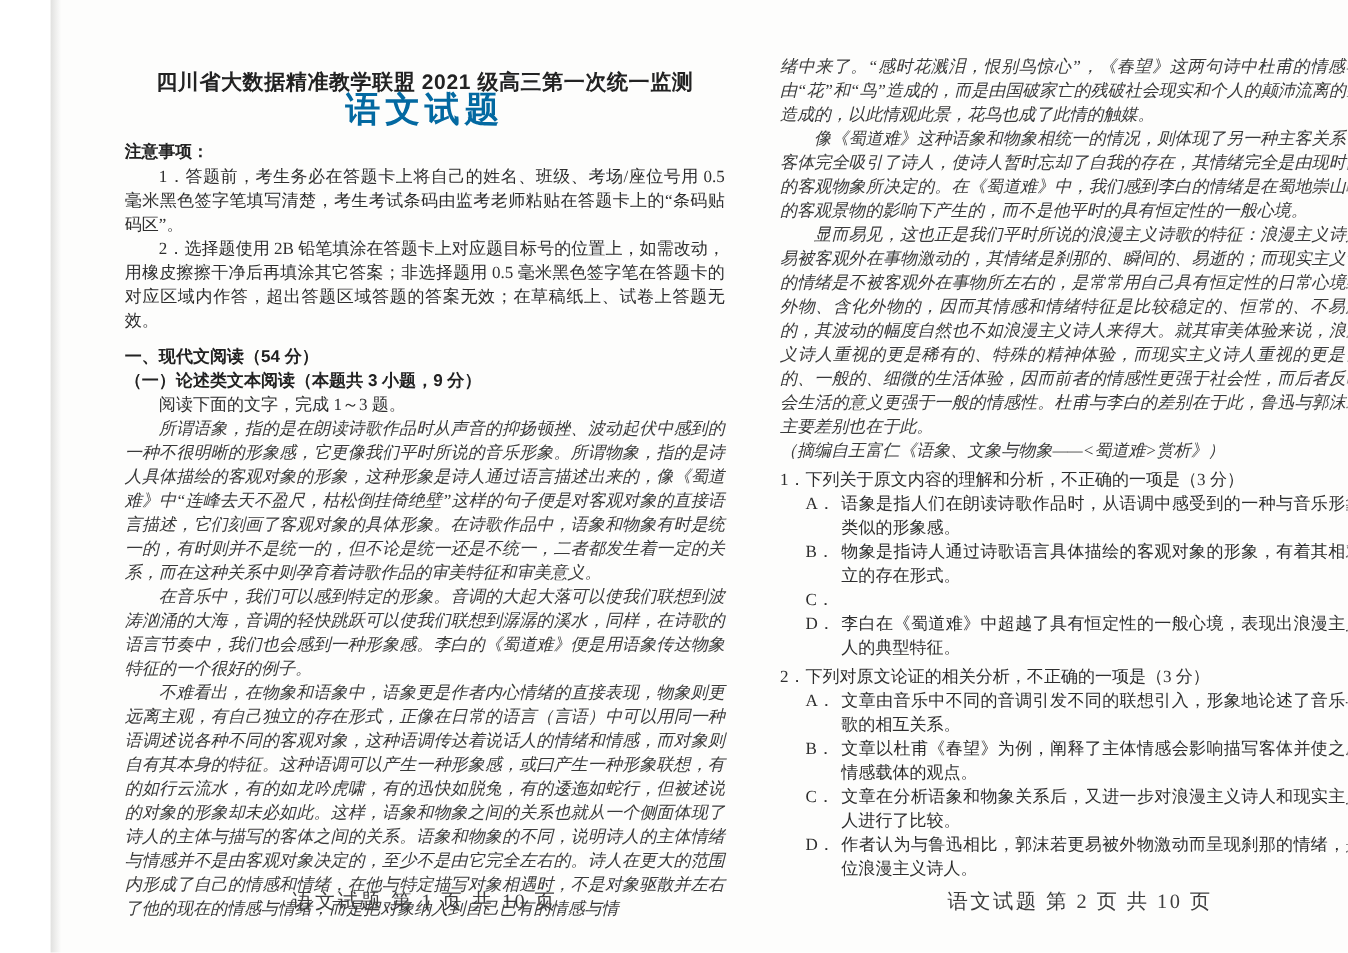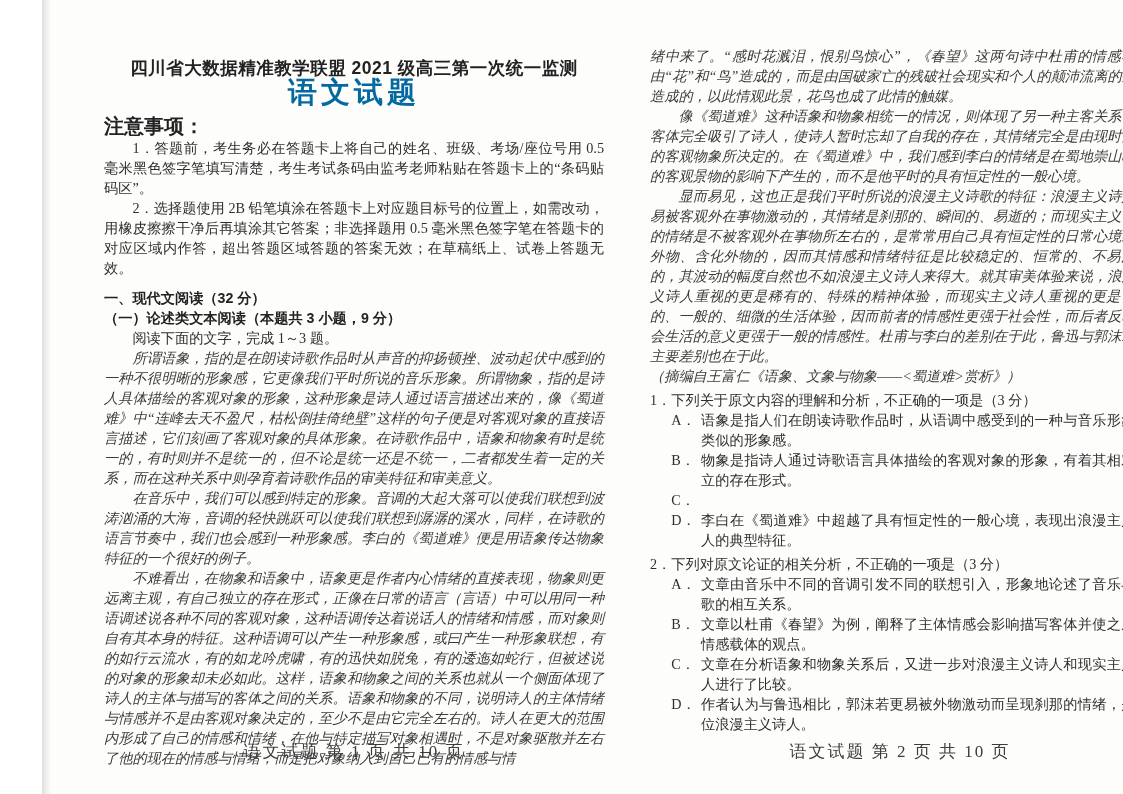--- a/index.html
+++ b/index.html
@@ -48,21 +48,21 @@
     font-weight: bold;
     font-size: 29px;
     text-align: center;
     letter-spacing: 4px;
     margin: 2px 0 14px 0;
     color: #0369a1;
   }
   .notice-heading {
     font-family: "Liberation Sans", "DejaVu Sans", sans-serif;
     font-weight: bold;
-    font-size: 20px;
+    font-size: 14px;
     margin: 2px 0 2px 0;
     color: #222;
   }
   .para {
     margin: 0;
     text-align: justify;
     text-indent: 2em;
   }
   .no-indent { text-indent: 0; }
   .section-heading, .subsection-heading {
@@ -107,21 +107,21 @@
   <div class="pages">
 
     <div class="page page-1">
       <div class="exam-title">四川省大数据精准教学联盟 2021 级高三第一次统一监测</div>
       <div class="exam-subtitle">语文试题</div>
 
       <div class="notice-heading">注意事项：</div>
       <p class="para">1．答题前，考生务必在答题卡上将自己的姓名、班级、考场/座位号用 0.5 毫米黑色签字笔填写清楚，考生考试条码由监考老师粘贴在答题卡上的“条码贴码区”。</p>
       <p class="para">2．选择题使用 2B 铅笔填涂在答题卡上对应题目标号的位置上，如需改动，用橡皮擦擦干净后再填涂其它答案；非选择题用 0.5 毫米黑色签字笔在答题卡的对应区域内作答，超出答题区域答题的答案无效；在草稿纸上、试卷上答题无效。</p>
 
-      <div class="section-heading">一、现代文阅读（32 分）</div>
+      <div class="section-heading">一、现代文阅读（54 分）</div>
       <div class="subsection-heading">（一）论述类文本阅读（本题共 3 小题，9 分）</div>
       <p class="para">阅读下面的文字，完成 1～3 题。</p>
 
       <p class="para passage">所谓语象，指的是在朗读诗歌作品时从声音的抑扬顿挫、波动起伏中感到的一种不很明晰的形象感，它更像我们平时所说的音乐形象。所谓物象，指的是诗人具体描绘的客观对象的形象，这种形象是诗人通过语言描述出来的，像《蜀道难》中“连峰去天不盈尺，枯松倒挂倚绝壁”这样的句子便是对客观对象的直接语言描述，它们刻画了客观对象的具体形象。在诗歌作品中，语象和物象有时是统一的，有时则并不是统一的，但不论是统一还是不统一，二者都发生着一定的关系，而在这种关系中则孕育着诗歌作品的审美特征和审美意义。</p>
       <p class="para passage">在音乐中，我们可以感到特定的形象。音调的大起大落可以使我们联想到波涛汹涌的大海，音调的轻快跳跃可以使我们联想到潺潺的溪水，同样，在诗歌的语言节奏中，我们也会感到一种形象感。李白的《蜀道难》便是用语象传达物象特征的一个很好的例子。</p>
       <p class="para passage">不难看出，在物象和语象中，语象更是作者内心情绪的直接表现，物象则更远离主观，有自己独立的存在形式，正像在日常的语言（言语）中可以用同一种语调述说各种不同的客观对象，这种语调传达着说话人的情绪和情感，而对象则自有其本身的特征。这种语调可以产生一种形象感，或曰产生一种形象联想，有的如行云流水，有的如龙吟虎啸，有的迅快如脱兔，有的逶迤如蛇行，但被述说的对象的形象却未必如此。这样，语象和物象之间的关系也就从一个侧面体现了诗人的主体与描写的客体之间的关系。语象和物象的不同，说明诗人的主体情绪与情感并不是由客观对象决定的，至少不是由它完全左右的。诗人在更大的范围内形成了自己的情感和情绪，在他与特定描写对象相遇时，不是对象驱散并左右了他的现在的情感与情绪，而是把对象纳入到自己已有的情感与情</p>
 
       <div class="page-footer">语文试题 第 1 页 共 10 页</div>
     </div>
 

